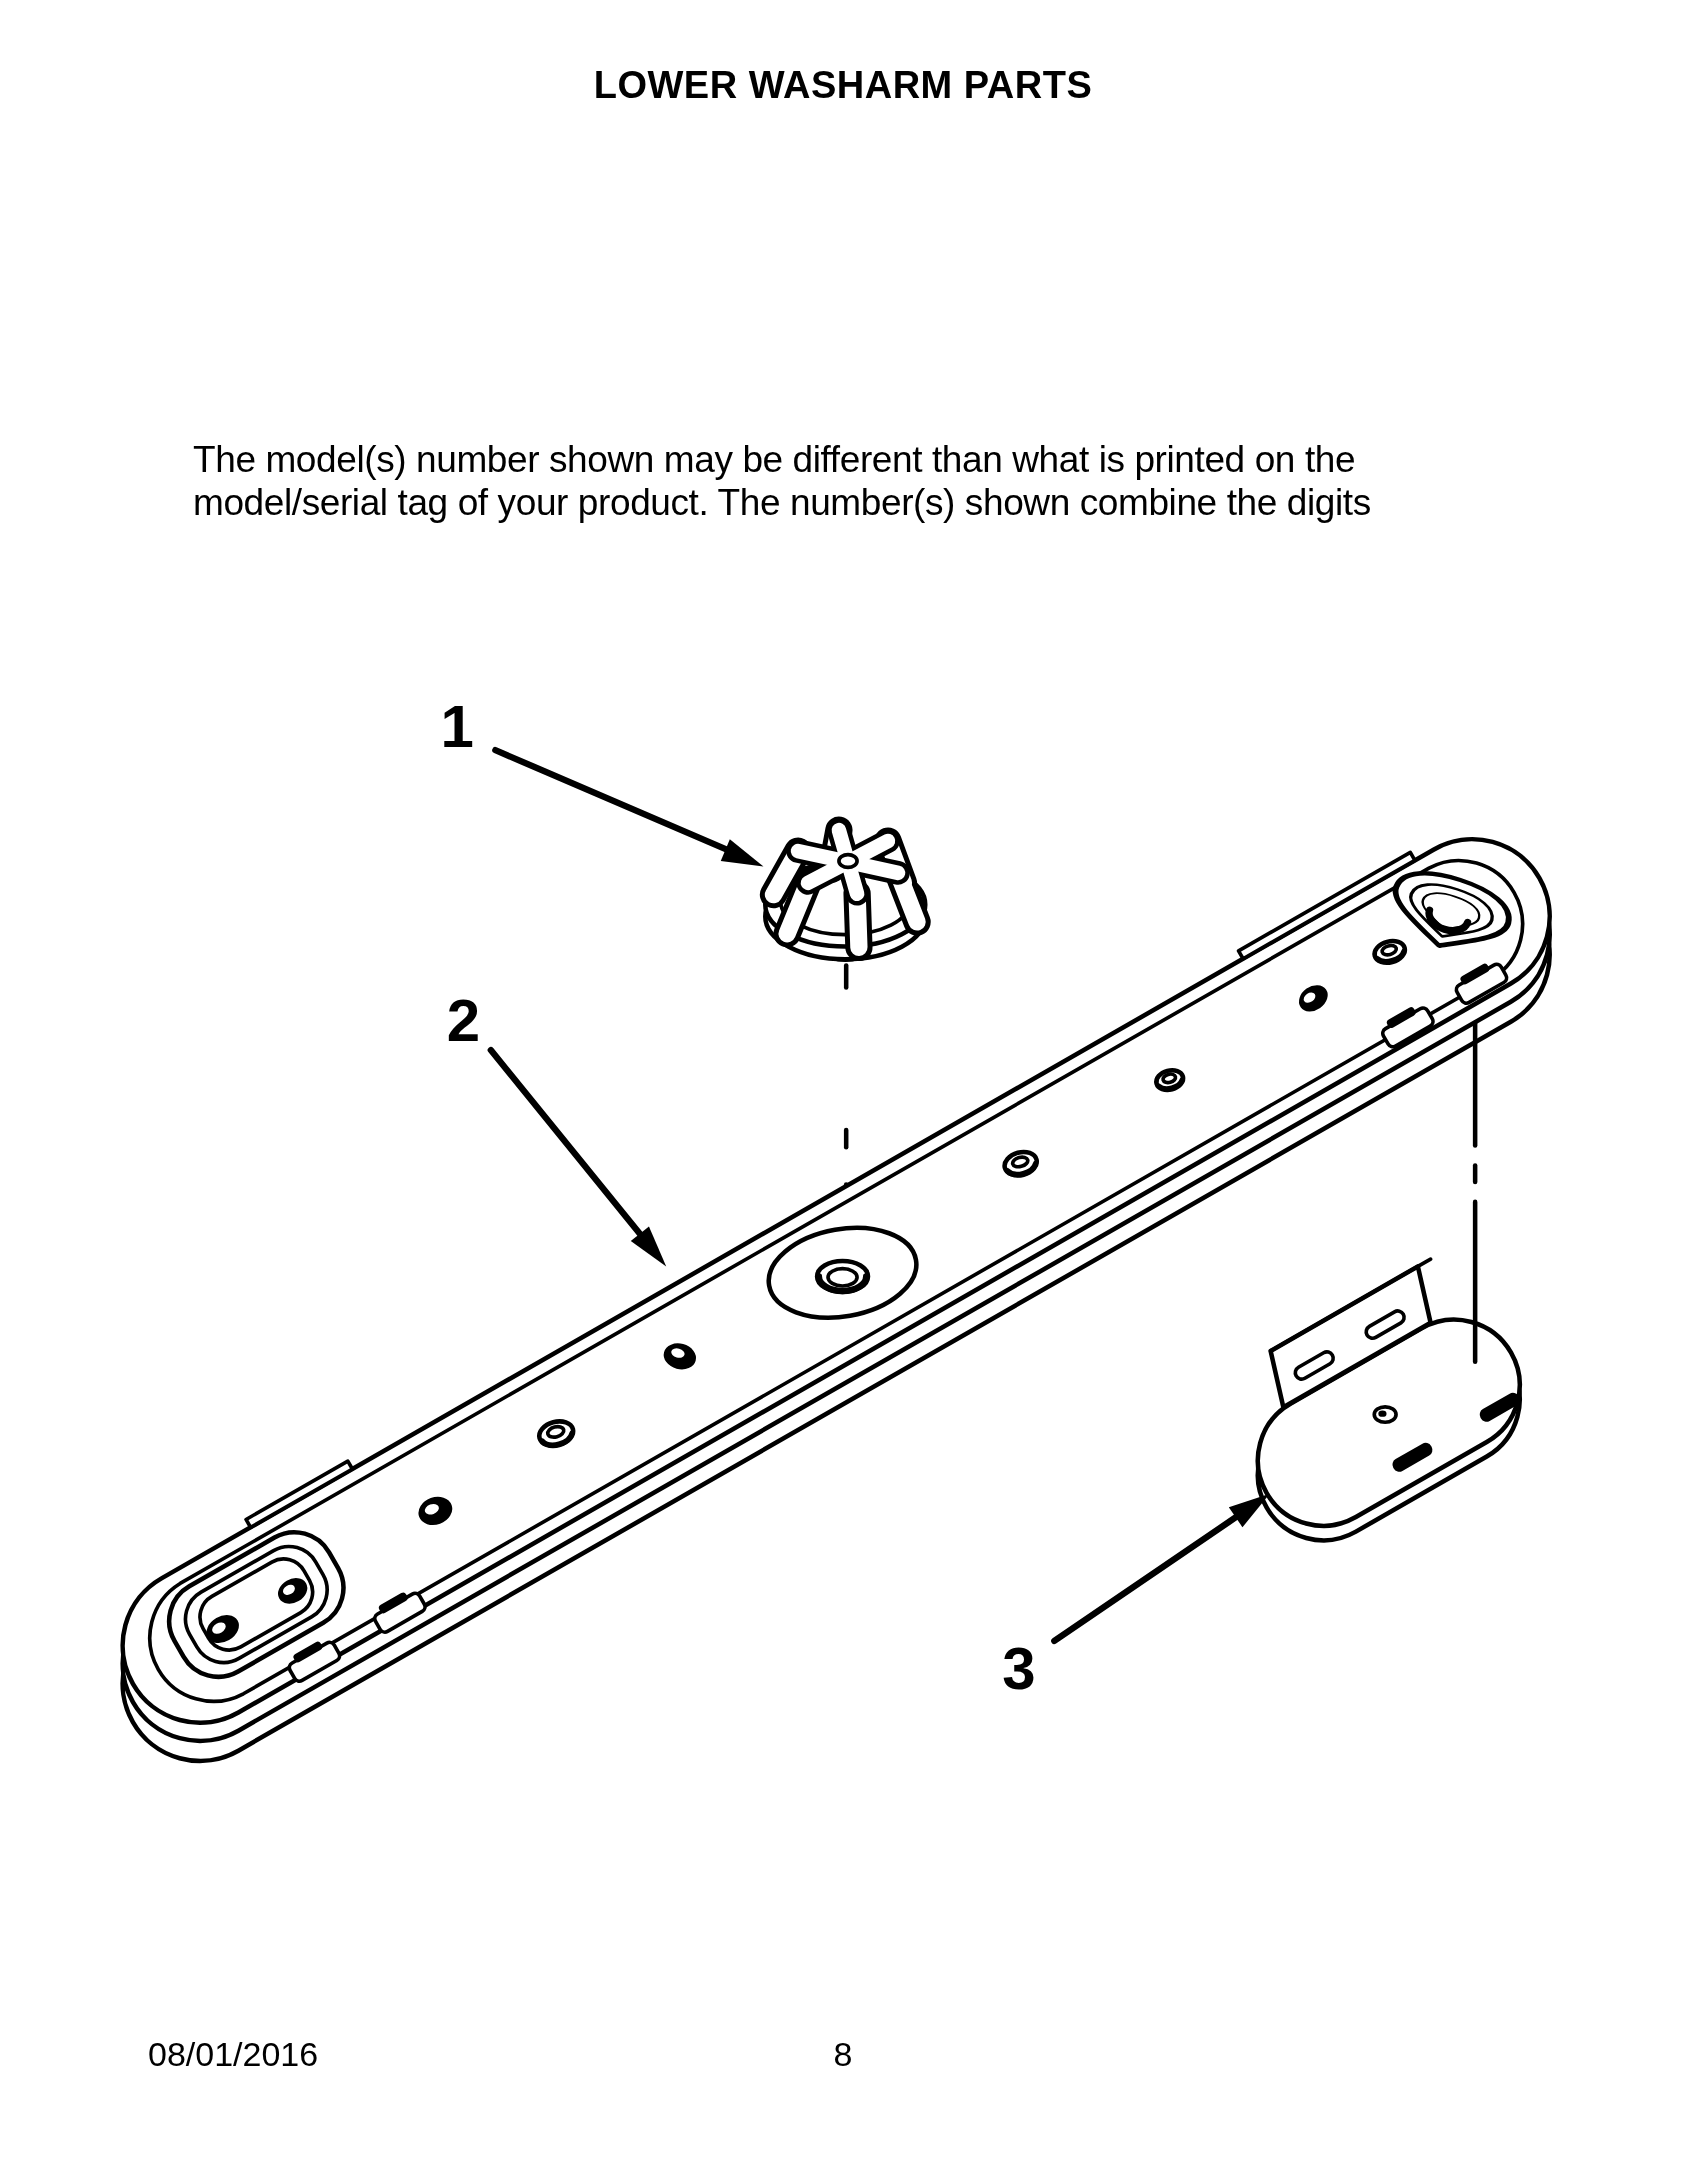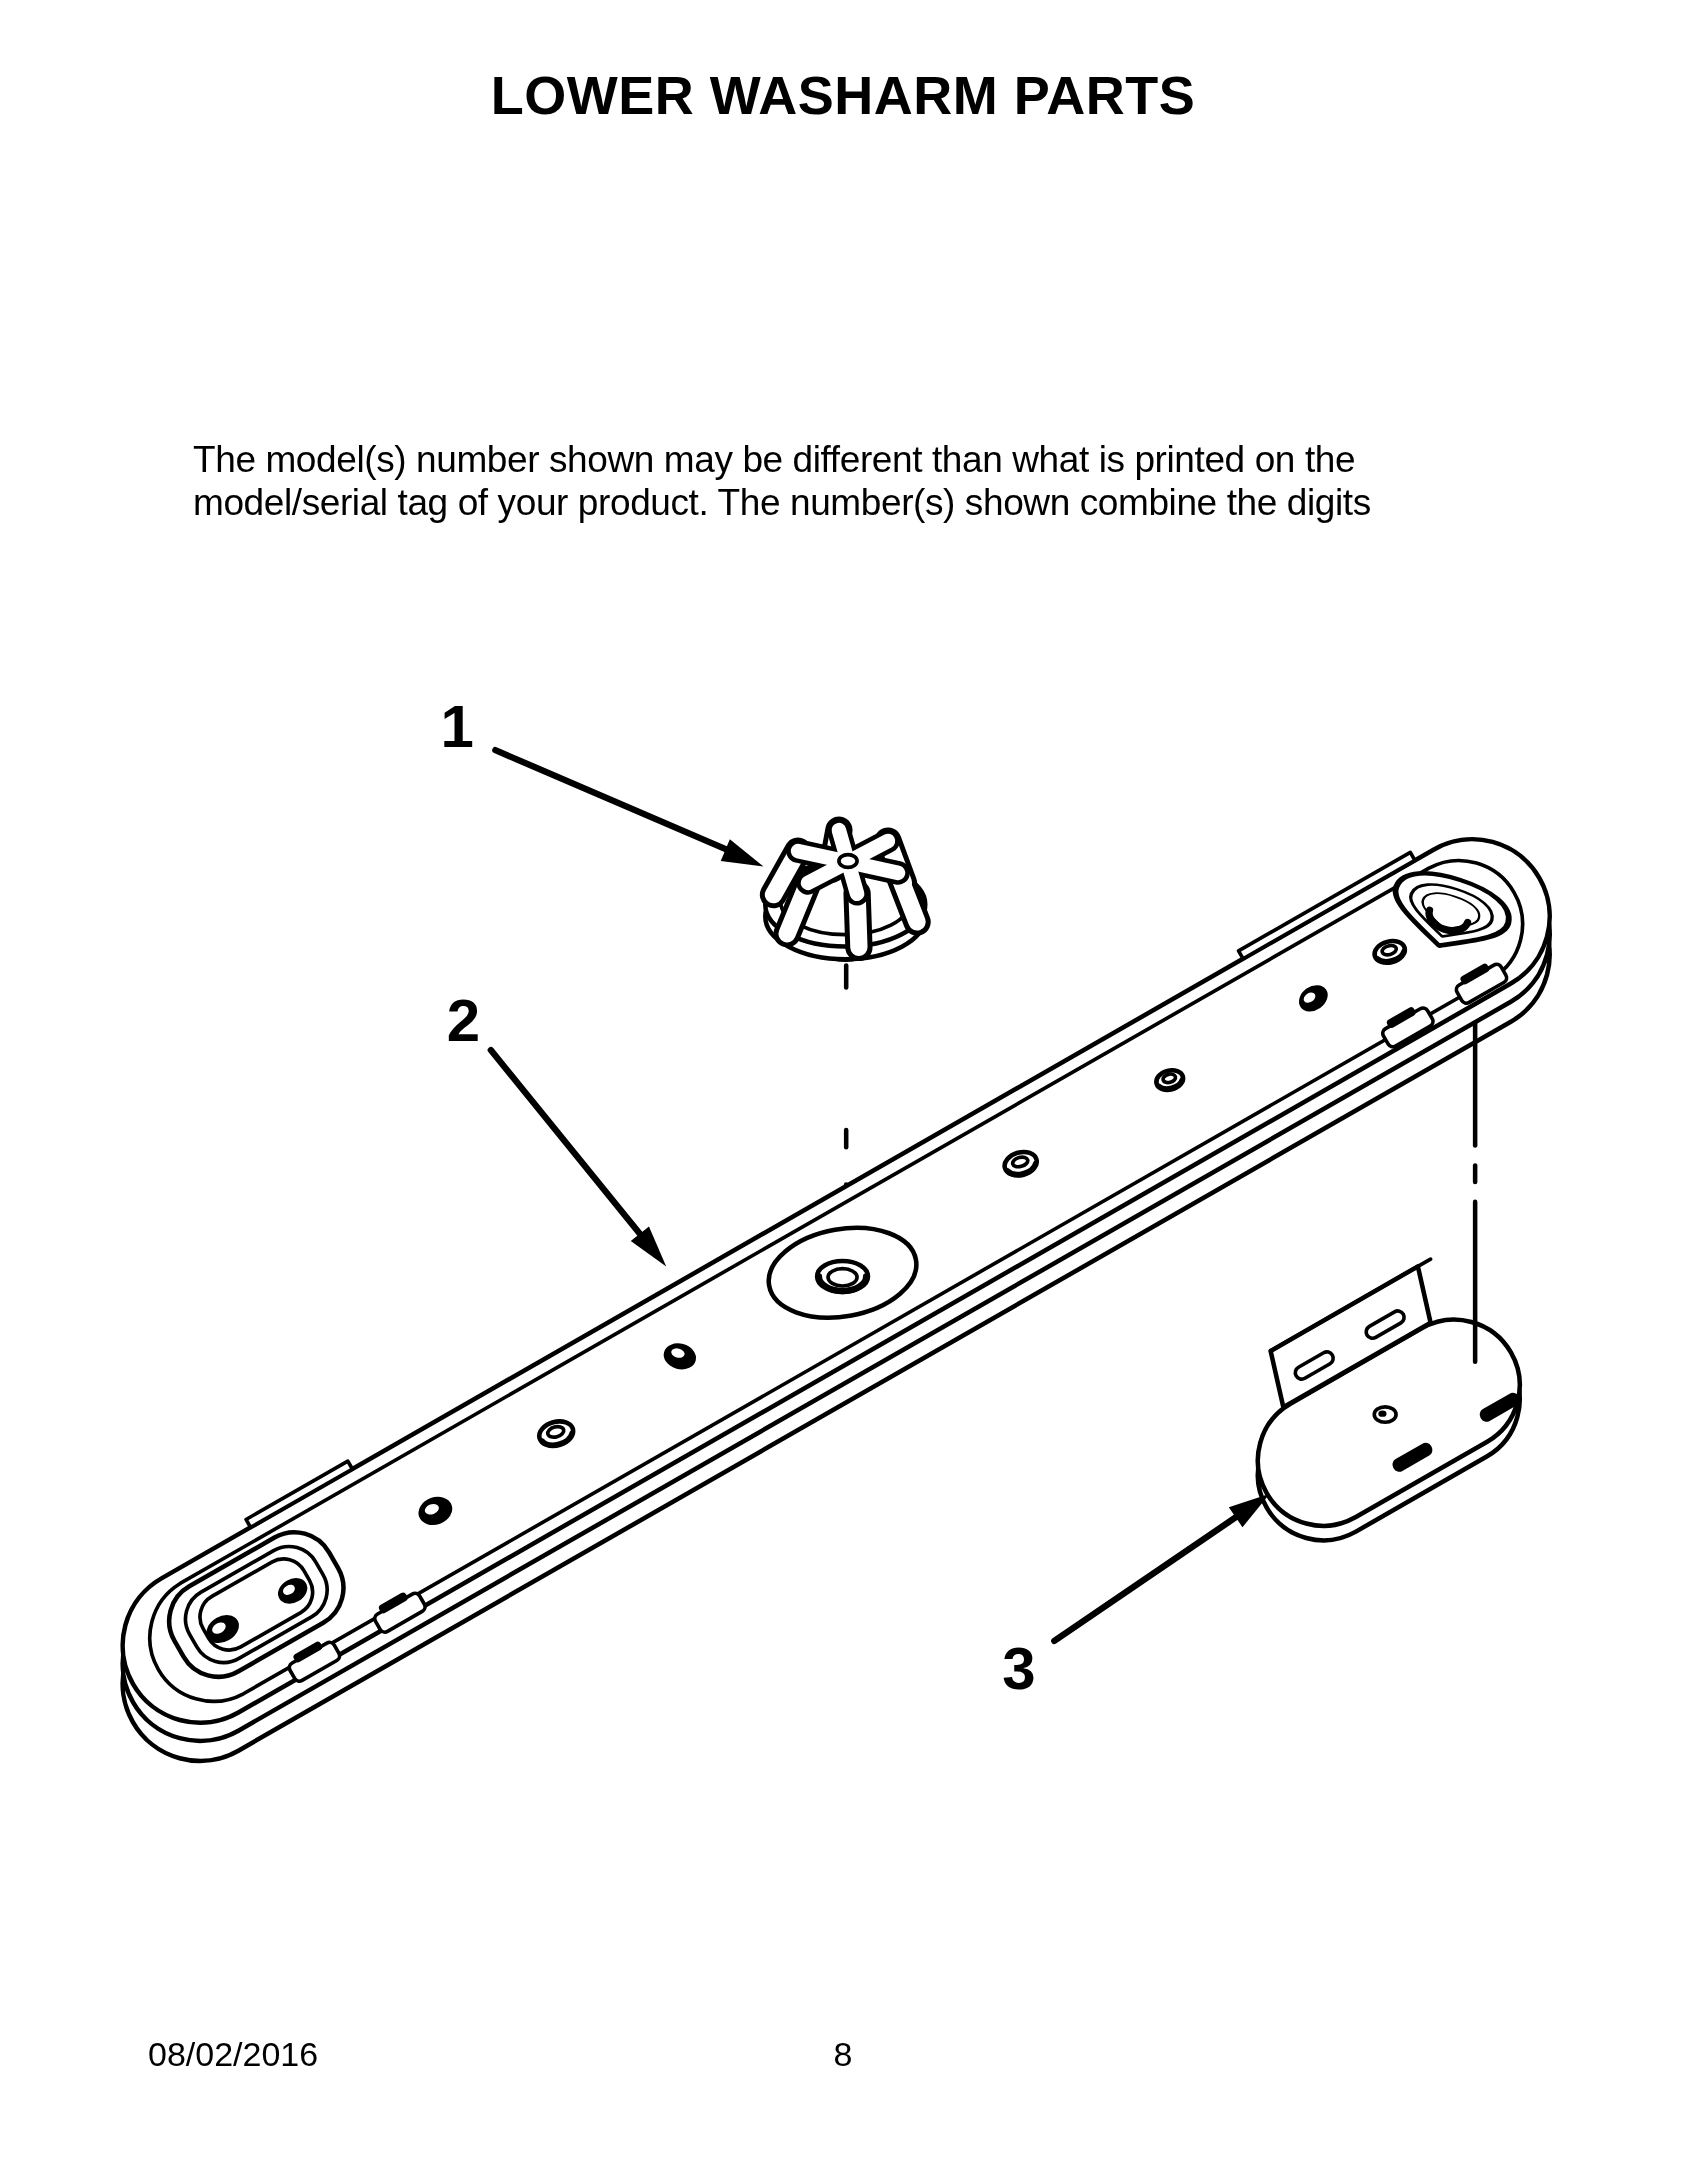--- a/index.html
+++ b/index.html
@@ -9,21 +9,21 @@
     background:#ffffff;
     font-family:"Liberation Sans", sans-serif;
     color:#000;
     overflow:hidden;
     margin:0 auto;
   }
   .title{
     position:absolute;
     top:64px;left:0;width:100%;
     text-align:center;
-    font-size:54px;
+    font-size:38px;
     font-weight:bold;
     letter-spacing:0.5px;
     margin:0;
   }
   .intro{
     position:absolute;
     left:193px;top:438px;
     width:1327px;
     font-size:37px;
     line-height:43px;
@@ -251,18 +251,18 @@
 
       <g fill="#000" stroke="none" text-anchor="middle">
         <text class="callout-num" x="503" y="822">1</text>
         <text class="callout-num" x="510" y="1145">2</text>
         <text class="callout-num" x="1121" y="1858">3</text>
       </g>
     </g>
   </svg>
 
   <div class="footer">
-    <span class="date">08/02/2016</span>
+    <span class="date">08/01/2016</span>
     <span class="pageno">8</span>
   </div>
 
 </div>
 
 
 </body></html>

